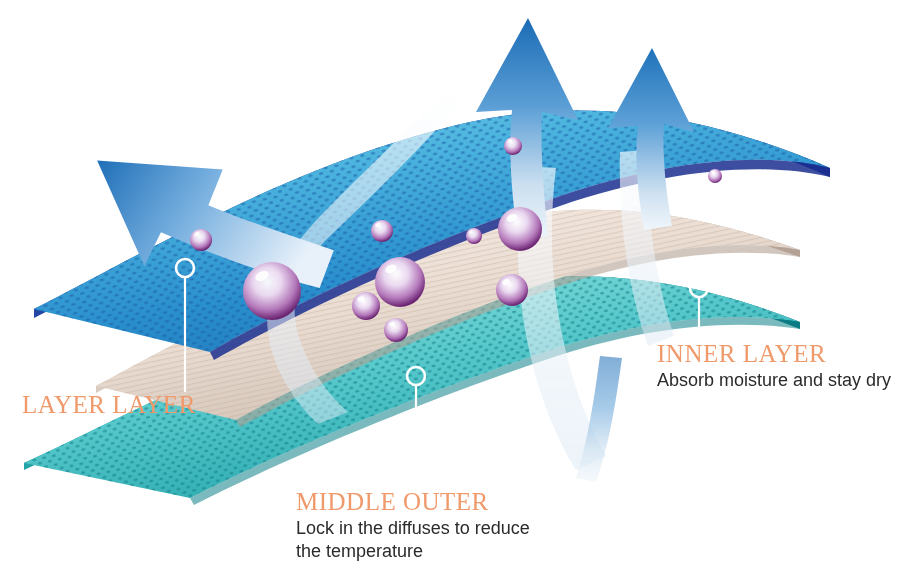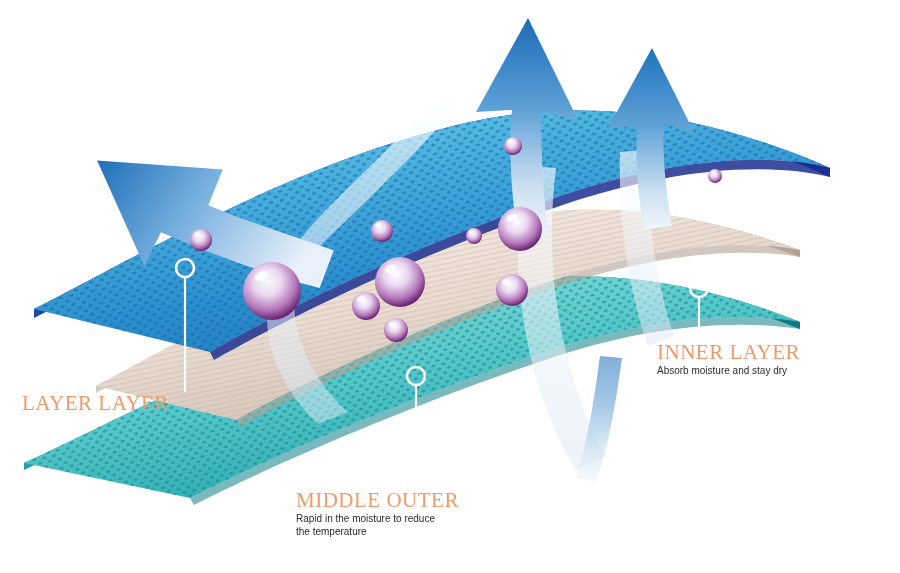--- a/index.html
+++ b/index.html
@@ -9,29 +9,29 @@
     font-family:"Liberation Sans", sans-serif;
     overflow:hidden;
     position:relative;
   }
   #stage{position:absolute;inset:0;width:900px;height:573px;}
   svg#art{position:absolute;left:0;top:0;width:900px;height:573px;}
 
   .callout{position:absolute;}
   .callout .title{
     font-family:"Liberation Serif", serif;
-    font-size:21px;
+    font-size:25px;
     letter-spacing:.5px;
     color:#f0996b;
     white-space:nowrap;
     line-height:1.05;
   }
   .callout .desc{
     font-family:"Liberation Sans", sans-serif;
-    font-size:10px;
+    font-size:18px;
     color:#2b2b2b;
     white-space:pre-line;
     line-height:1.28;
     margin-top:2px;
   }
   #callout-outer{left:22px;top:392px;}
   #callout-middle{left:296px;top:489px;}
   #callout-inner{left:657px;top:341px;}
 </style>
 </head>
@@ -261,21 +261,21 @@
       <circle cx="699" cy="288" r="9" fill="none" stroke="#ffffff" stroke-width="2.6"></circle>
     </g>
   </svg>
 
   <div class="callout" id="callout-outer">
     <div class="title">LAYER LAYER</div>
   </div>
 
   <div class="callout" id="callout-middle">
     <div class="title">MIDDLE OUTER</div>
-    <div class="desc">Rapid in the moisture to reduce
+    <div class="desc">Lock in the diffuses to reduce
 the temperature</div>
   </div>
 
   <div class="callout" id="callout-inner">
     <div class="title">INNER LAYER</div>
     <div class="desc">Absorb moisture and stay dry</div>
   </div>
 
 </div>
 

